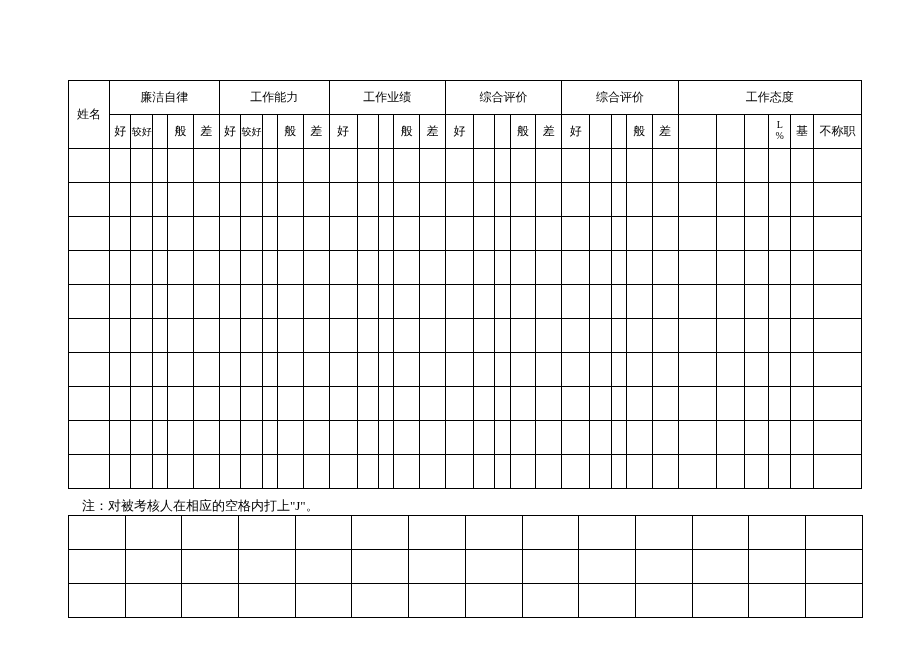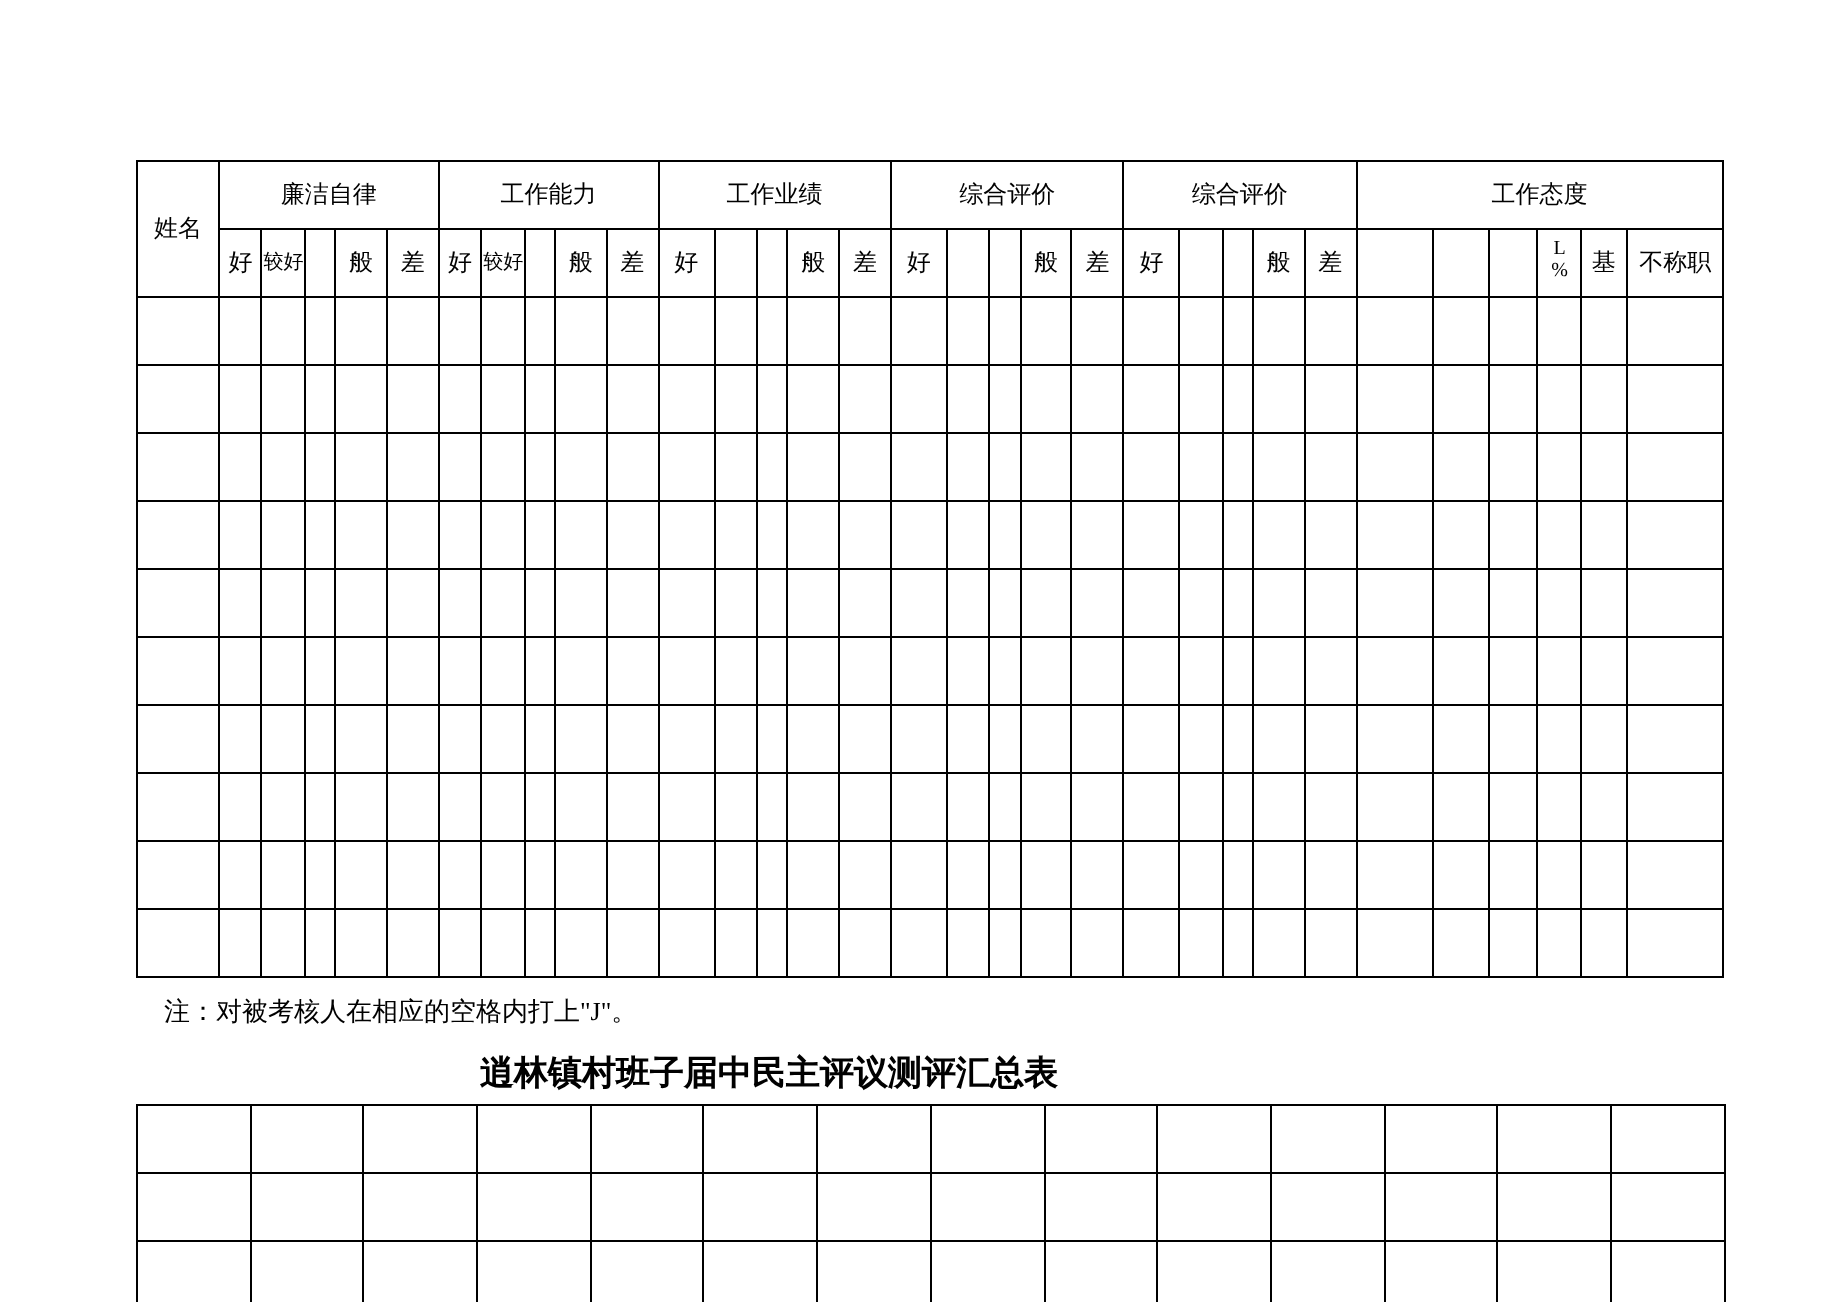--- a/index.html
+++ b/index.html
@@ -484,21 +484,20 @@
           <td></td>
           <td></td>
           <td></td>
           <td></td>
           <td></td>
         </tr>
   </tbody>
     </table>
 
   <div class="footnote">注：对被考核人在相应的空格内打上"J"。</div>
-  <div class="title2">逍林镇村班子届中民主评议测评汇总表</div>
 
   <table class="grid second">
     <colgroup>
       <col span="14" style="width:56.7px">
     </colgroup>
     <tbody>
         <tr>
           <td></td>
           <td></td>
           <td></td>

